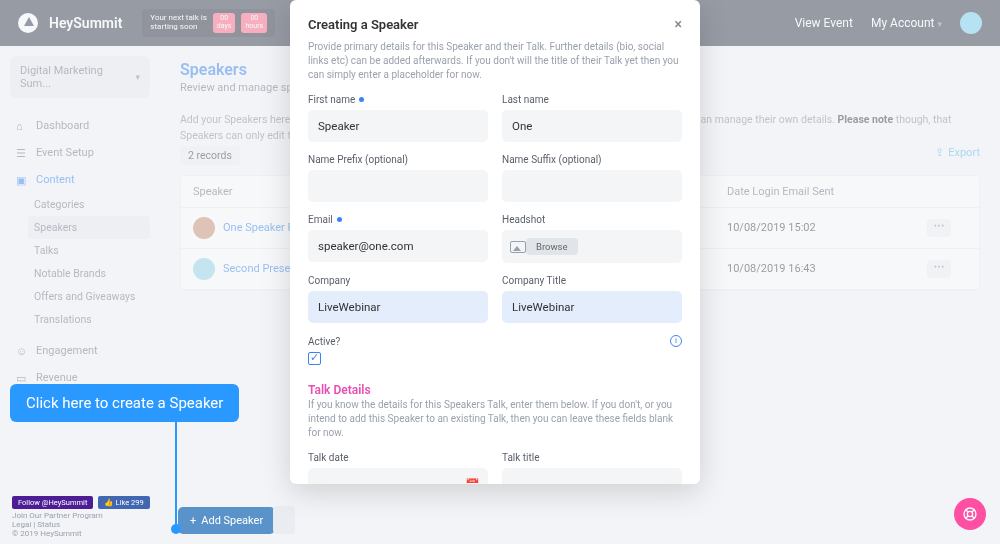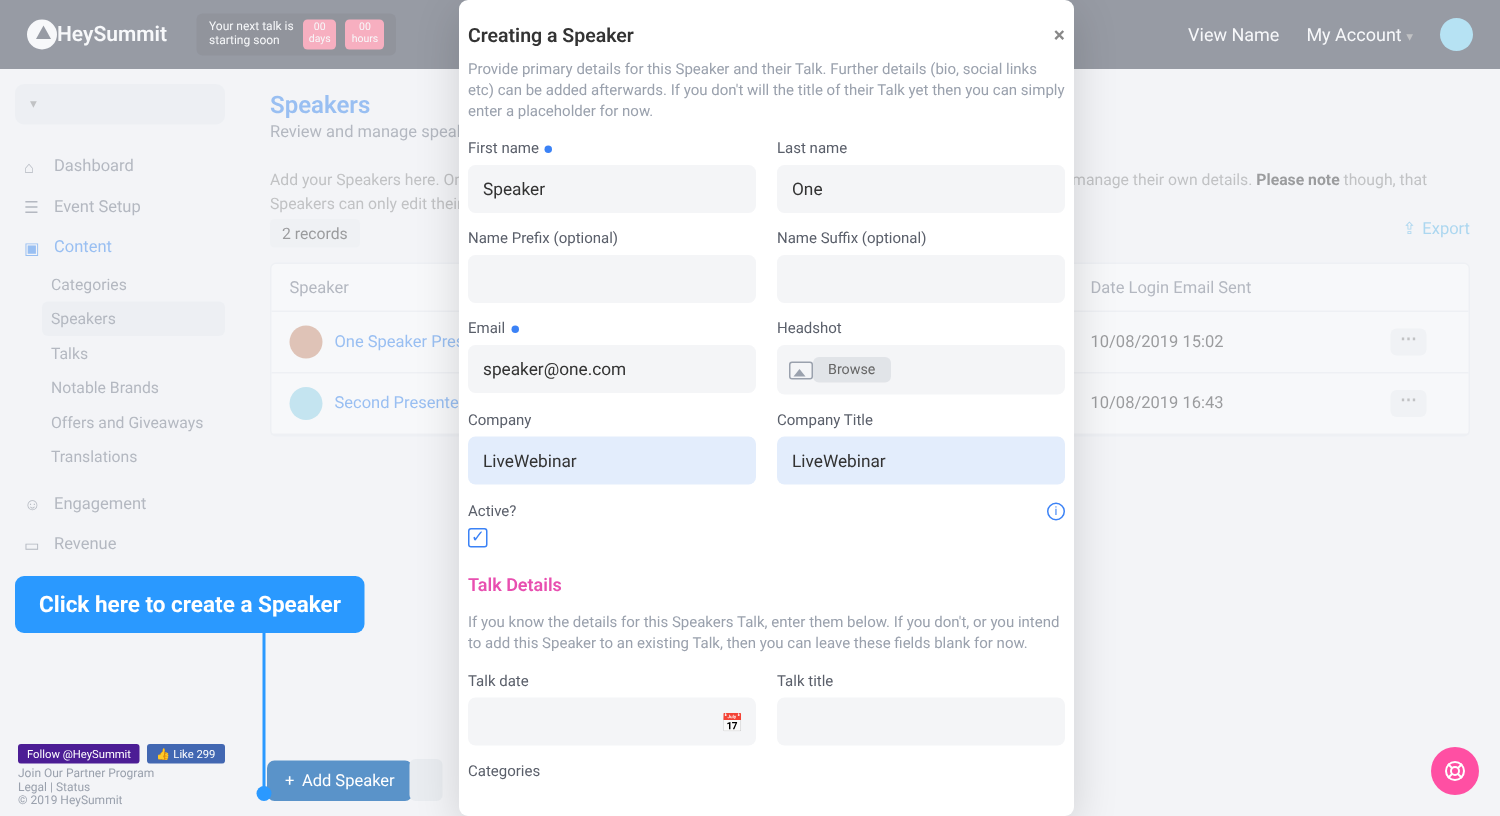--- a/index.html
+++ b/index.html
@@ -1,18 +1,18 @@
 <!DOCTYPE html>
 <html><head>
 <meta charset="utf-8">
 <style>
 *{box-sizing:border-box;margin:0;padding:0;font-family:-apple-system,BlinkMacSystemFont,'Segoe UI',Roboto,sans-serif}
 body{width:1000px;height:544px;background:#f5f6f8;overflow:hidden;position:relative;color:#333}
 .topbar{height:46px;background:#2a3142;display:flex;align-items:center;padding:0 18px;color:#fff}
-.logo{display:flex;align-items:center;gap:0;font-weight:600;font-size:14px}
+.logo{display:flex;align-items:center;gap:11px;font-weight:600;font-size:14px}
 .logo-ico{width:20px;height:20px;background:#fff;border-radius:50%;position:relative}
 .logo-ico:after{content:"";position:absolute;left:6px;top:4px;width:0;height:0;border-left:5px solid transparent;border-right:5px solid transparent;border-bottom:9px solid #2a3142}
 .next-talk{margin-left:20px;background:#1e2330;border-radius:4px;padding:4px 8px;display:flex;align-items:center;gap:6px}
 .nt-text{font-size:8px;line-height:1.1}
 .pill{background:#ff5e7e;color:#fff;font-size:7px;padding:2px 4px;border-radius:3px;text-align:center;line-height:1.1}
 .spacer{flex:1}
 .tb-link{font-size:12px;margin-right:18px;cursor:pointer}
 .avatar{width:22px;height:22px;background:#6fcfef;border-radius:50%}
 .shell{display:flex;height:498px}
 .sidebar{width:160px;padding:10px 10px;font-size:11px;color:#6b7280}
@@ -33,40 +33,40 @@
 .table{margin-top:10px;background:#fff;border:1px solid #eceef1;border-radius:4px}
 .thead,.trow{display:flex;align-items:center;padding:9px 12px;font-size:11px;border-bottom:1px solid #eceef1}
 .thead{color:#6b7280}
 .th-speaker{flex:1}
 .th-date{width:200px}
 .th-act{width:40px}
 .sp-av{width:22px;height:22px;border-radius:50%;margin-right:8px}
 .sp-name{color:#2f80ed}
 .row-act{width:24px;height:18px;background:#f0f2f4;border-radius:4px;text-align:center;color:#888;font-weight:bold;font-size:11px}
 .overlay{position:absolute;inset:0;background:rgba(240,242,245,0.55);z-index:5}
-.modal{position:absolute;left:306px;top:0;width:410px;height:544px;background:#fff;border-radius:6px;box-shadow:0 8px 30px rgba(0,0,0,0.15);z-index:10;padding:16px 6px;overflow:hidden}
+.modal{position:absolute;left:290px;top:0;width:410px;height:484px;background:#fff;border-radius:6px;box-shadow:0 8px 30px rgba(0,0,0,0.15);z-index:10;padding:16px 18px;overflow:hidden}
 .m-title{font-size:13px;font-weight:600;display:flex;justify-content:space-between;align-items:center}
 .m-close{color:#888;cursor:pointer;font-size:14px}
 .m-desc{font-size:10px;color:#9aa1ad;margin-top:8px;line-height:1.4}
 .m-row{display:flex;gap:14px;margin-top:12px}
 .m-col{flex:1}
 .m-lbl{font-size:10px;color:#5a5f6a;margin-bottom:5px;display:flex;align-items:center;gap:4px}
 .req{width:5px;height:5px;background:#3b82f6;border-radius:50%;display:inline-block}
 .m-inp{width:100%;background:#f4f5f7;border:none;border-radius:5px;padding:9px 10px;font-size:11.5px;color:#333}
 .m-inp.hl{background:#e3edfc}
 .headshot{background:#f4f5f7;border-radius:5px;padding:8px 8px;display:flex;align-items:center;justify-content:flex-start}
 .hs-ico{width:16px;height:12px;border:1.5px solid #9aa1ad;border-radius:2px;position:relative}
 .hs-ico:after{content:"";position:absolute;left:2px;bottom:1px;width:0;height:0;border-left:4px solid transparent;border-right:4px solid transparent;border-bottom:5px solid #9aa1ad}
 .browse{background:#e1e4e8;border:none;border-radius:4px;padding:3px 10px;font-size:9.5px;color:#666}
 .active-row{display:flex;align-items:center;justify-content:space-between;margin-top:12px}
 .info-ico{width:12px;height:12px;border:1.5px solid #3b82f6;border-radius:50%;position:relative;color:#3b82f6;font-size:8px;text-align:center;line-height:10px}
 .chk{width:13px;height:13px;border:1.5px solid #3b82f6;border-radius:2px;margin-top:5px;position:relative}
 .chk:after{content:"✓";position:absolute;left:1px;top:-2px;font-size:11px;color:#3b82f6}
 .sect{color:#e84fb0;font-size:12px;font-weight:600;margin-top:18px}
-.callout{position:absolute;left:10px;top:384px;background:#2a99ff;color:#fff;padding:10px 16px;border-radius:6px;font-size:15px;font-weight:700;z-index:20}
+.callout{position:absolute;left:10px;top:384px;background:#2a99ff;color:#fff;padding:10px 16px;border-radius:6px;font-size:15px;font-weight:400;z-index:20}
 .callout-line{position:absolute;left:175px;top:412px;width:2px;height:116px;background:#2a99ff;z-index:20}
 .callout-dot{position:absolute;left:171px;top:524px;width:10px;height:10px;background:#2a99ff;border-radius:50%;z-index:22}
 .add-btn{position:absolute;left:178px;bottom:10px;background:#5a93c9;color:#fff;border:none;border-radius:5px;padding:7px 12px;font-size:11px;display:flex;align-items:center;gap:5px;z-index:8}
 .mini-btn{position:absolute;left:273px;bottom:10px;width:22px;height:28px;background:#e9ecf0;border-radius:4px;z-index:8}
 .footer{position:absolute;left:12px;bottom:6px;font-size:8px;color:#9aa1ad;z-index:7}
 .tw-badge{background:#4c1d95;color:#fff;font-size:7.5px;padding:2px 6px;border-radius:2px;display:inline-block;margin-bottom:2px}
 .fb-badge{background:#4267B2;color:#fff;font-size:7.5px;padding:2px 6px;border-radius:2px;display:inline-block;margin-left:3px}
 .help-fab{position:absolute;right:14px;bottom:14px;width:32px;height:32px;background:#ff4fa3;border-radius:50%;z-index:30;display:flex;align-items:center;justify-content:center}
 .help-fab svg{width:16px;height:16px;stroke:#fff;fill:none;stroke-width:2}
 .cal-ico{color:#3b82f6;font-size:12px;position:absolute;right:8px;top:8px}
@@ -89,28 +89,29 @@
     <div class="pill">
       <div>00</div>
         <div>days</div>
     </div>
     <div class="pill">
       <div>00</div>
         <div>hours</div>
     </div>
   </div>
   <div class="spacer"></div>
-  <div class="tb-link">View Name</div>
+  <div class="tb-link">View Event</div>
   <div class="tb-link"><span>My Account</span> <span class="chev">▾</span></div>
   <div class="avatar"></div>
 </div>
 
 <div class="shell">
   <div class="sidebar">
     <div class="evt-sel">
+      <span>Digital Marketing Sum...</span>
       <span class="chev">▾</span>
     </div>
     <div class="nav-item">
         <span class="nav-ico">⌂</span>
         <span>Dashboard</span>
       </div>
     <div class="nav-item">
         <span class="nav-ico">☰</span>
         <span>Event Setup</span>
       </div>
@@ -244,21 +245,21 @@
     </div>
   </div>
 
   <div class="active-row">
     <div class="m-lbl" style="margin:0">Active?</div>
     <div class="info-ico">i</div>
   </div>
   <div class="chk"></div>
 
   <div class="sect">Talk Details</div>
-  <div class="m-desc" style="margin-top:12px">If you know the details for this Speakers Talk, enter them below. If you don't, or you intend to add this Speaker to an existing Talk, then you can leave these fields blank for now.</div>
+  <div class="m-desc" style="margin-top:1px">If you know the details for this Speakers Talk, enter them below. If you don't, or you intend to add this Speaker to an existing Talk, then you can leave these fields blank for now.</div>
 
   <div class="m-row">
     <div class="m-col rel">
       <div class="m-lbl">Talk date</div>
       <input class="m-inp" style="">
       <span class="cal-ico" style="top:26px">📅</span>
     </div>
     <div class="m-col">
       <div class="m-lbl">Talk title</div>
       <input class="m-inp" style="">

